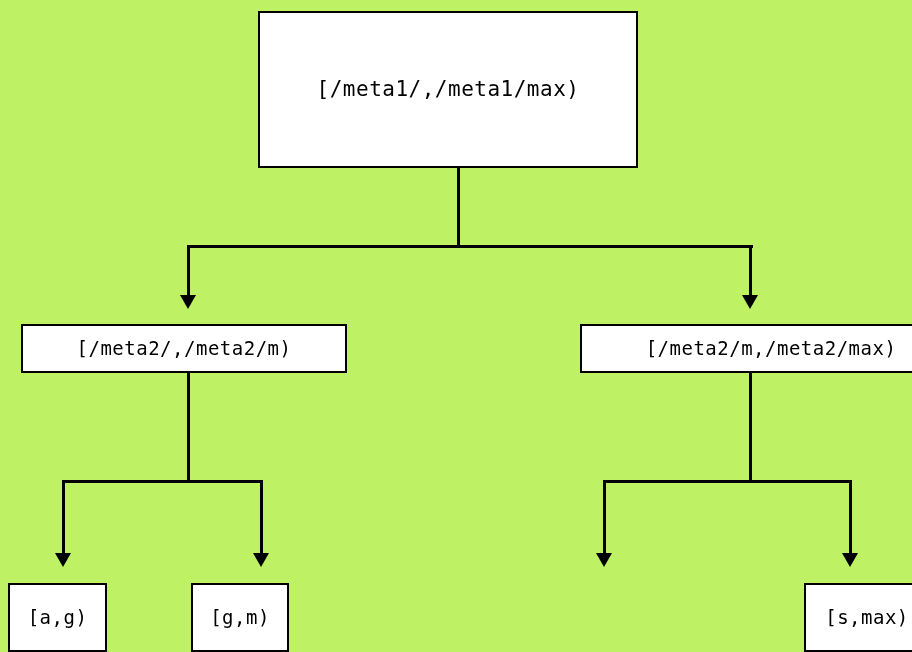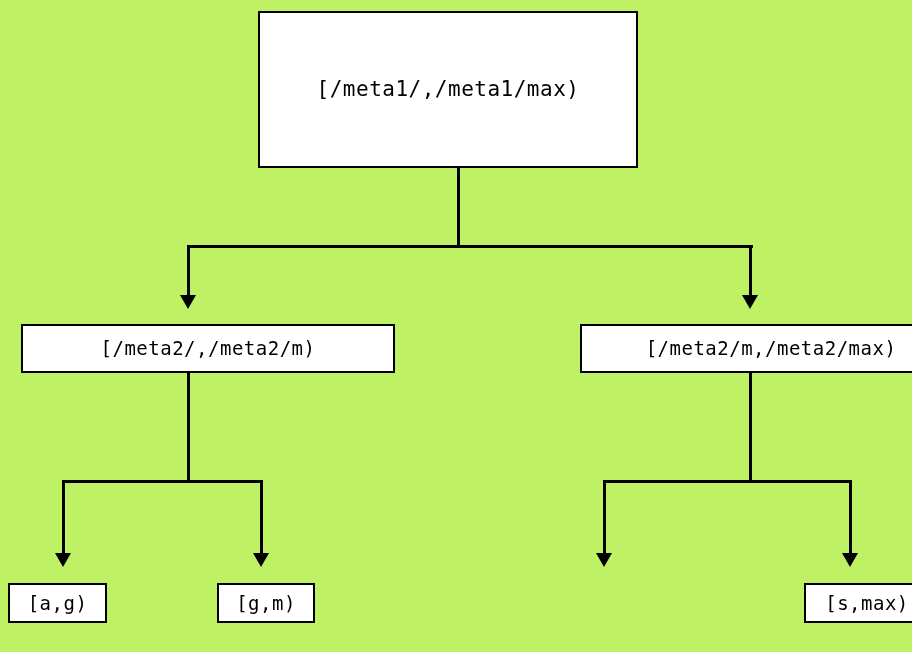--- a/index.html
+++ b/index.html
@@ -37,39 +37,39 @@
     left: 258px;
     top: 11px;
     width: 380px;
     height: 157px;
     font-size: 21px;
   }
   
   #node-l2-left {
     left: 21px;
     top: 324px;
-    width: 374px;
+    width: 326px;
     height: 49px;
     font-size: 19px;
   }
   #node-l2-right {
     left: 580px;
     top: 324px;
     width: 382px;
     height: 49px;
     font-size: 19px;
   }
   
   .leaf {
     top: 583px;
-    height: 40px;
+    height: 69px;
     font-size: 19px;
   }
   #node-leaf-ag   { left: 8px;   width: 99px; }
-  #node-leaf-gm   { left: 217px; width: 98px; }
+  #node-leaf-gm   { left: 191px; width: 98px; }
   #node-leaf-ms   { left: 553px; width: 100px; }
   #node-leaf-smax { left: 804px; width: 126px; align-items: center; }
 
   
   .edge {
     position: absolute;
     background: #000000;
   }
   .edge-v { width: 3px; }
   .edge-h { height: 3px; }

